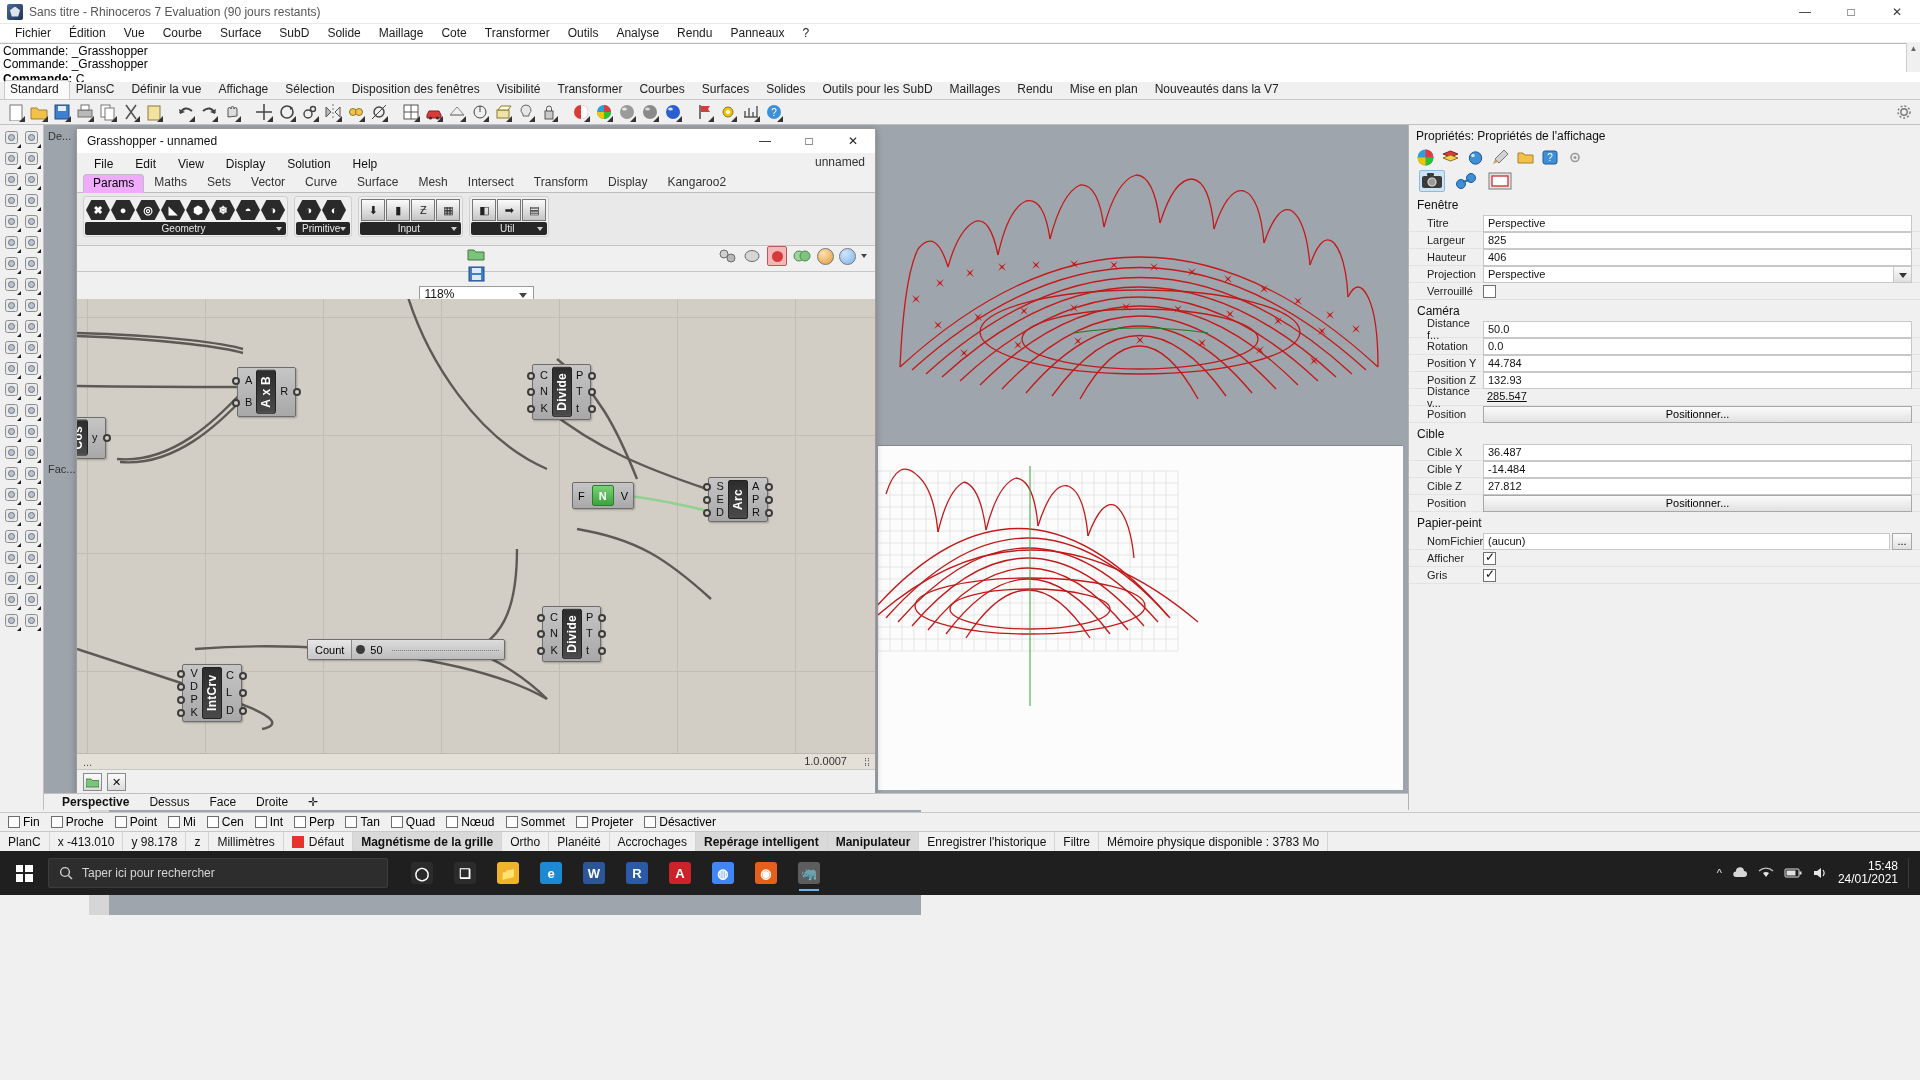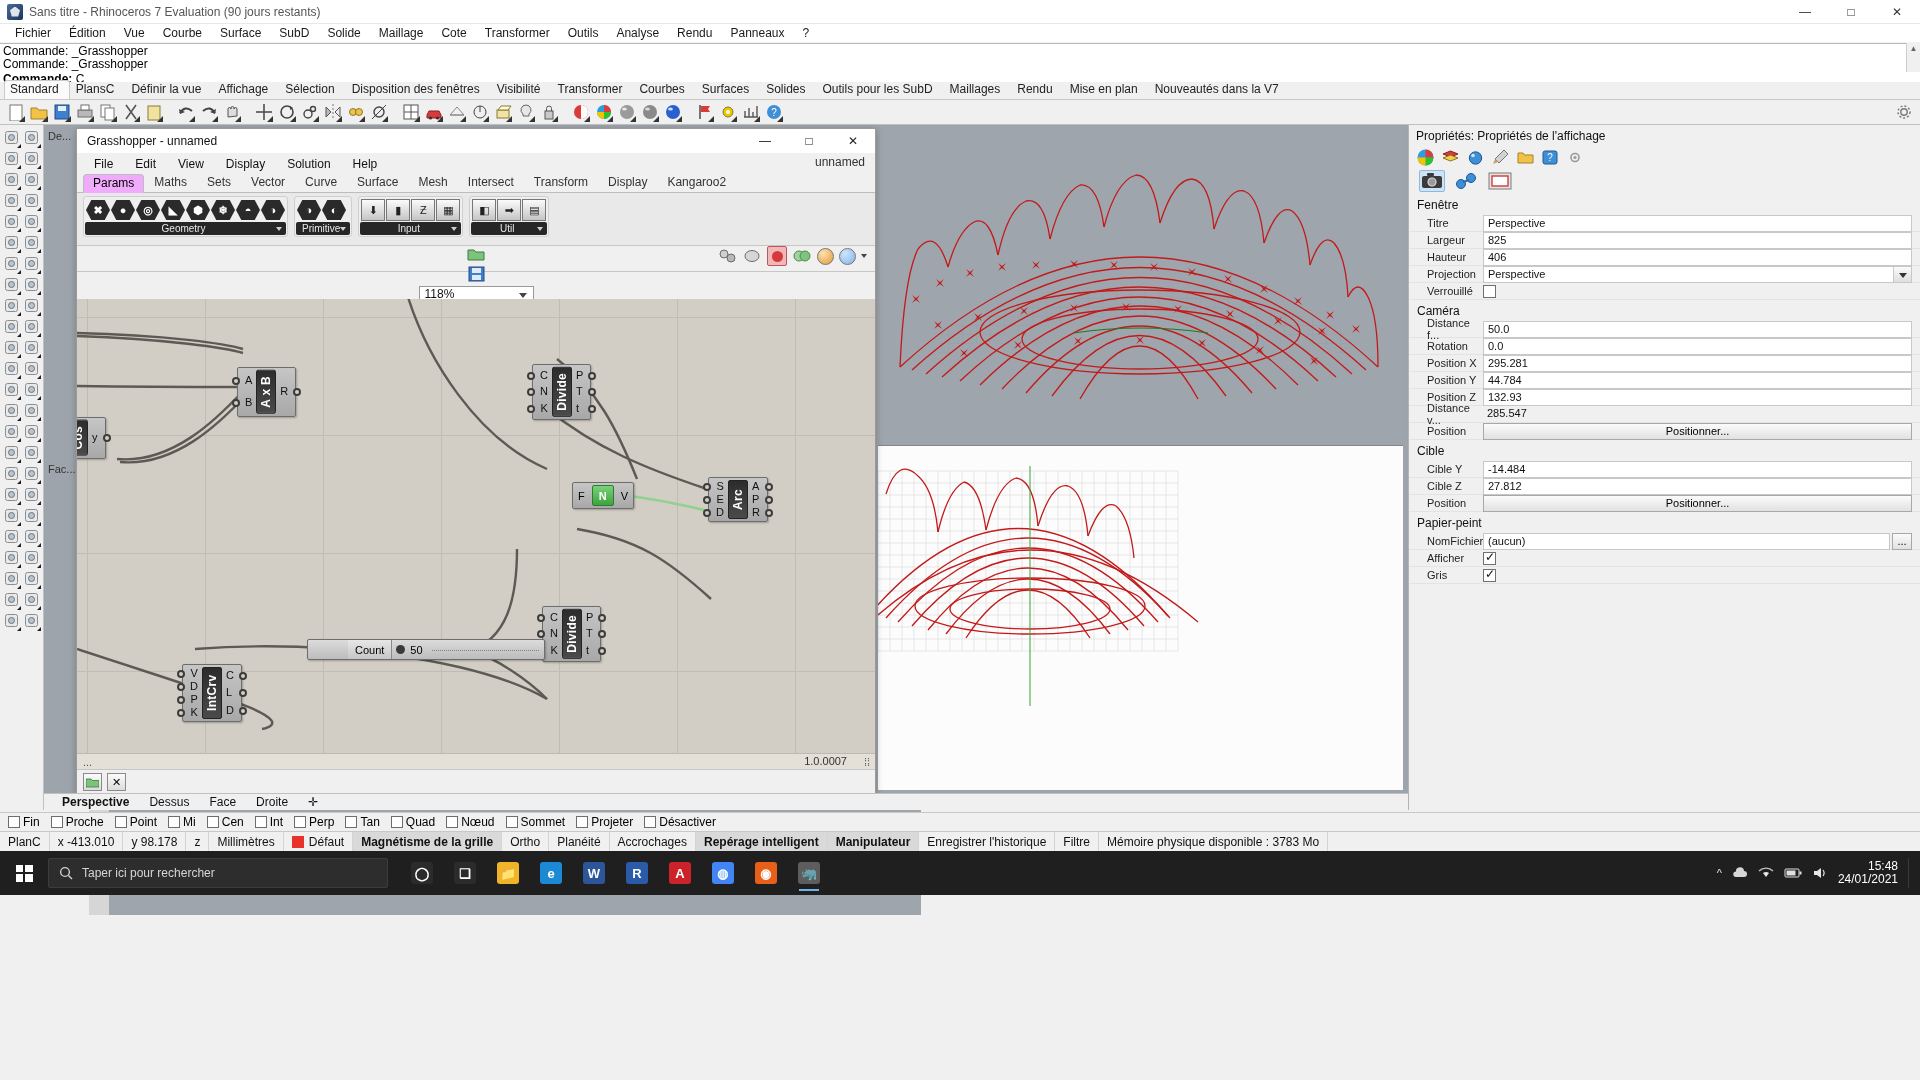--- a/index.html
+++ b/index.html
@@ -266,21 +266,21 @@
   .props-title { font-size:12px; color:#111; padding:4px 0 3px 7px; }
   .props-tabs { display:flex; align-items:center; padding-left:6px; gap:5px; height:22px; }
   .ptab { width:20px; height:18px; display:flex;align-items:center;justify-content:center; border-radius:2px;}
   .props-tabs2 { display:flex; align-items:center; padding-left:10px; gap:8px; height:26px;}
   .ptab2 { width:26px; height:22px; display:flex;align-items:center;justify-content:center;border-radius:2px;}
   .ptab2.sel { background:#cfe3f7; border:1px solid #8fb8dd; }
   .sec-head { font-size:12px; color:#111; padding:4px 0 3px 8px; }
   .prow { display:flex; align-items:center; height:17px; border-bottom:1px solid #e3e3e3; }
   .prow .k { width:74px; padding-left:18px; font-size:11px; color:#222; }
   .prow .v { flex:1; font-size:11px; color:#111; background:#fff; border:1px solid #c8c8c8; height:17px; line-height:15px; padding-left:4px; margin-right:8px; position:relative;}
-  .prow .v.plain { background:transparent; border:none; }
+  .prow .v.plain { background:transparent; border:none;text-decoration:underline; }
   .prow .v.combo::after{
     content:""; position:absolute; right:0; top:0; width:17px; height:15px;
     background:linear-gradient(#fbfbfb,#dedede); border-left:1px solid #c8c8c8;
   }
   .prow .v .carety{ position:absolute; right:4px; top:6px; width:0;height:0;
     border-left:4px solid transparent;border-right:4px solid transparent;border-top:5px solid #333; z-index:2;}
   .chk { width:13px; height:13px; border:1px solid #707070; background:#fff; position:relative;}
   .chk.on::after{ content:"✓"; position:absolute; left:1px; top:-3px; font-size:12px; color:#111;}
   .btnS { height:17px; background:linear-gradient(#fbfbfb,#e1e1e1); border:1px solid #a8a8a8;
     font-size:11px; display:flex; align-items:center; justify-content:center; margin-right:8px; flex:1;}
@@ -1329,21 +1329,21 @@
           <div class="port" style="right: -6px; top: 24px;"></div>
           <div class="port" style="right: -6px; top: 42px;"></div>
         </div>
 
       <div class="gnode" style="left:495px; top:183px;">
         <div class="side">F</div>
         <div class="mid">N</div>
         <div class="side">V</div>
       </div>
 
-      <div class="slider" style="left:230px; top:340px;padding-left:40px;">
+      <div class="slider" style="left:230px; top:340px;">
         <div class="lab">Count</div>
         <div class="track">
           <div class="knob"></div>
           <div class="val">50</div>
           <div class="dots"></div>
         </div>
       </div>
 
     </div>
 
@@ -1466,40 +1466,40 @@
         <div class="sec-head">Caméra</div>
         <div class="prow">
           <div class="k">Distance f...</div>
           <div class="v">50.0</div>
         </div>
         <div class="prow">
           <div class="k">Rotation</div>
           <div class="v">0.0</div>
         </div>
         <div class="prow">
-          <div class="k">Position X</div>
-          <div class="v">295.281</div>
-        </div>
-        <div class="prow">
           <div class="k">Position Y</div>
           <div class="v">44.784</div>
         </div>
         <div class="prow">
           <div class="k">Position Z</div>
           <div class="v">132.93</div>
         </div>
         <div class="prow">
           <div class="k">Distance v...</div>
           <div class="v plain">285.547</div>
         </div>
         <div class="prow">
           <div class="k">Position</div>
           <div class="btnS">Positionner...</div>
         </div>
         <div class="sec-head">Cible</div>
+        <div class="prow">
+          <div class="k">Cible X</div>
+          <div class="v">36.487</div>
+        </div>
         <div class="prow">
           <div class="k">Cible Y</div>
           <div class="v">-14.484</div>
         </div>
         <div class="prow">
           <div class="k">Cible Z</div>
           <div class="v">27.812</div>
         </div>
         <div class="prow">
           <div class="k">Position</div>

